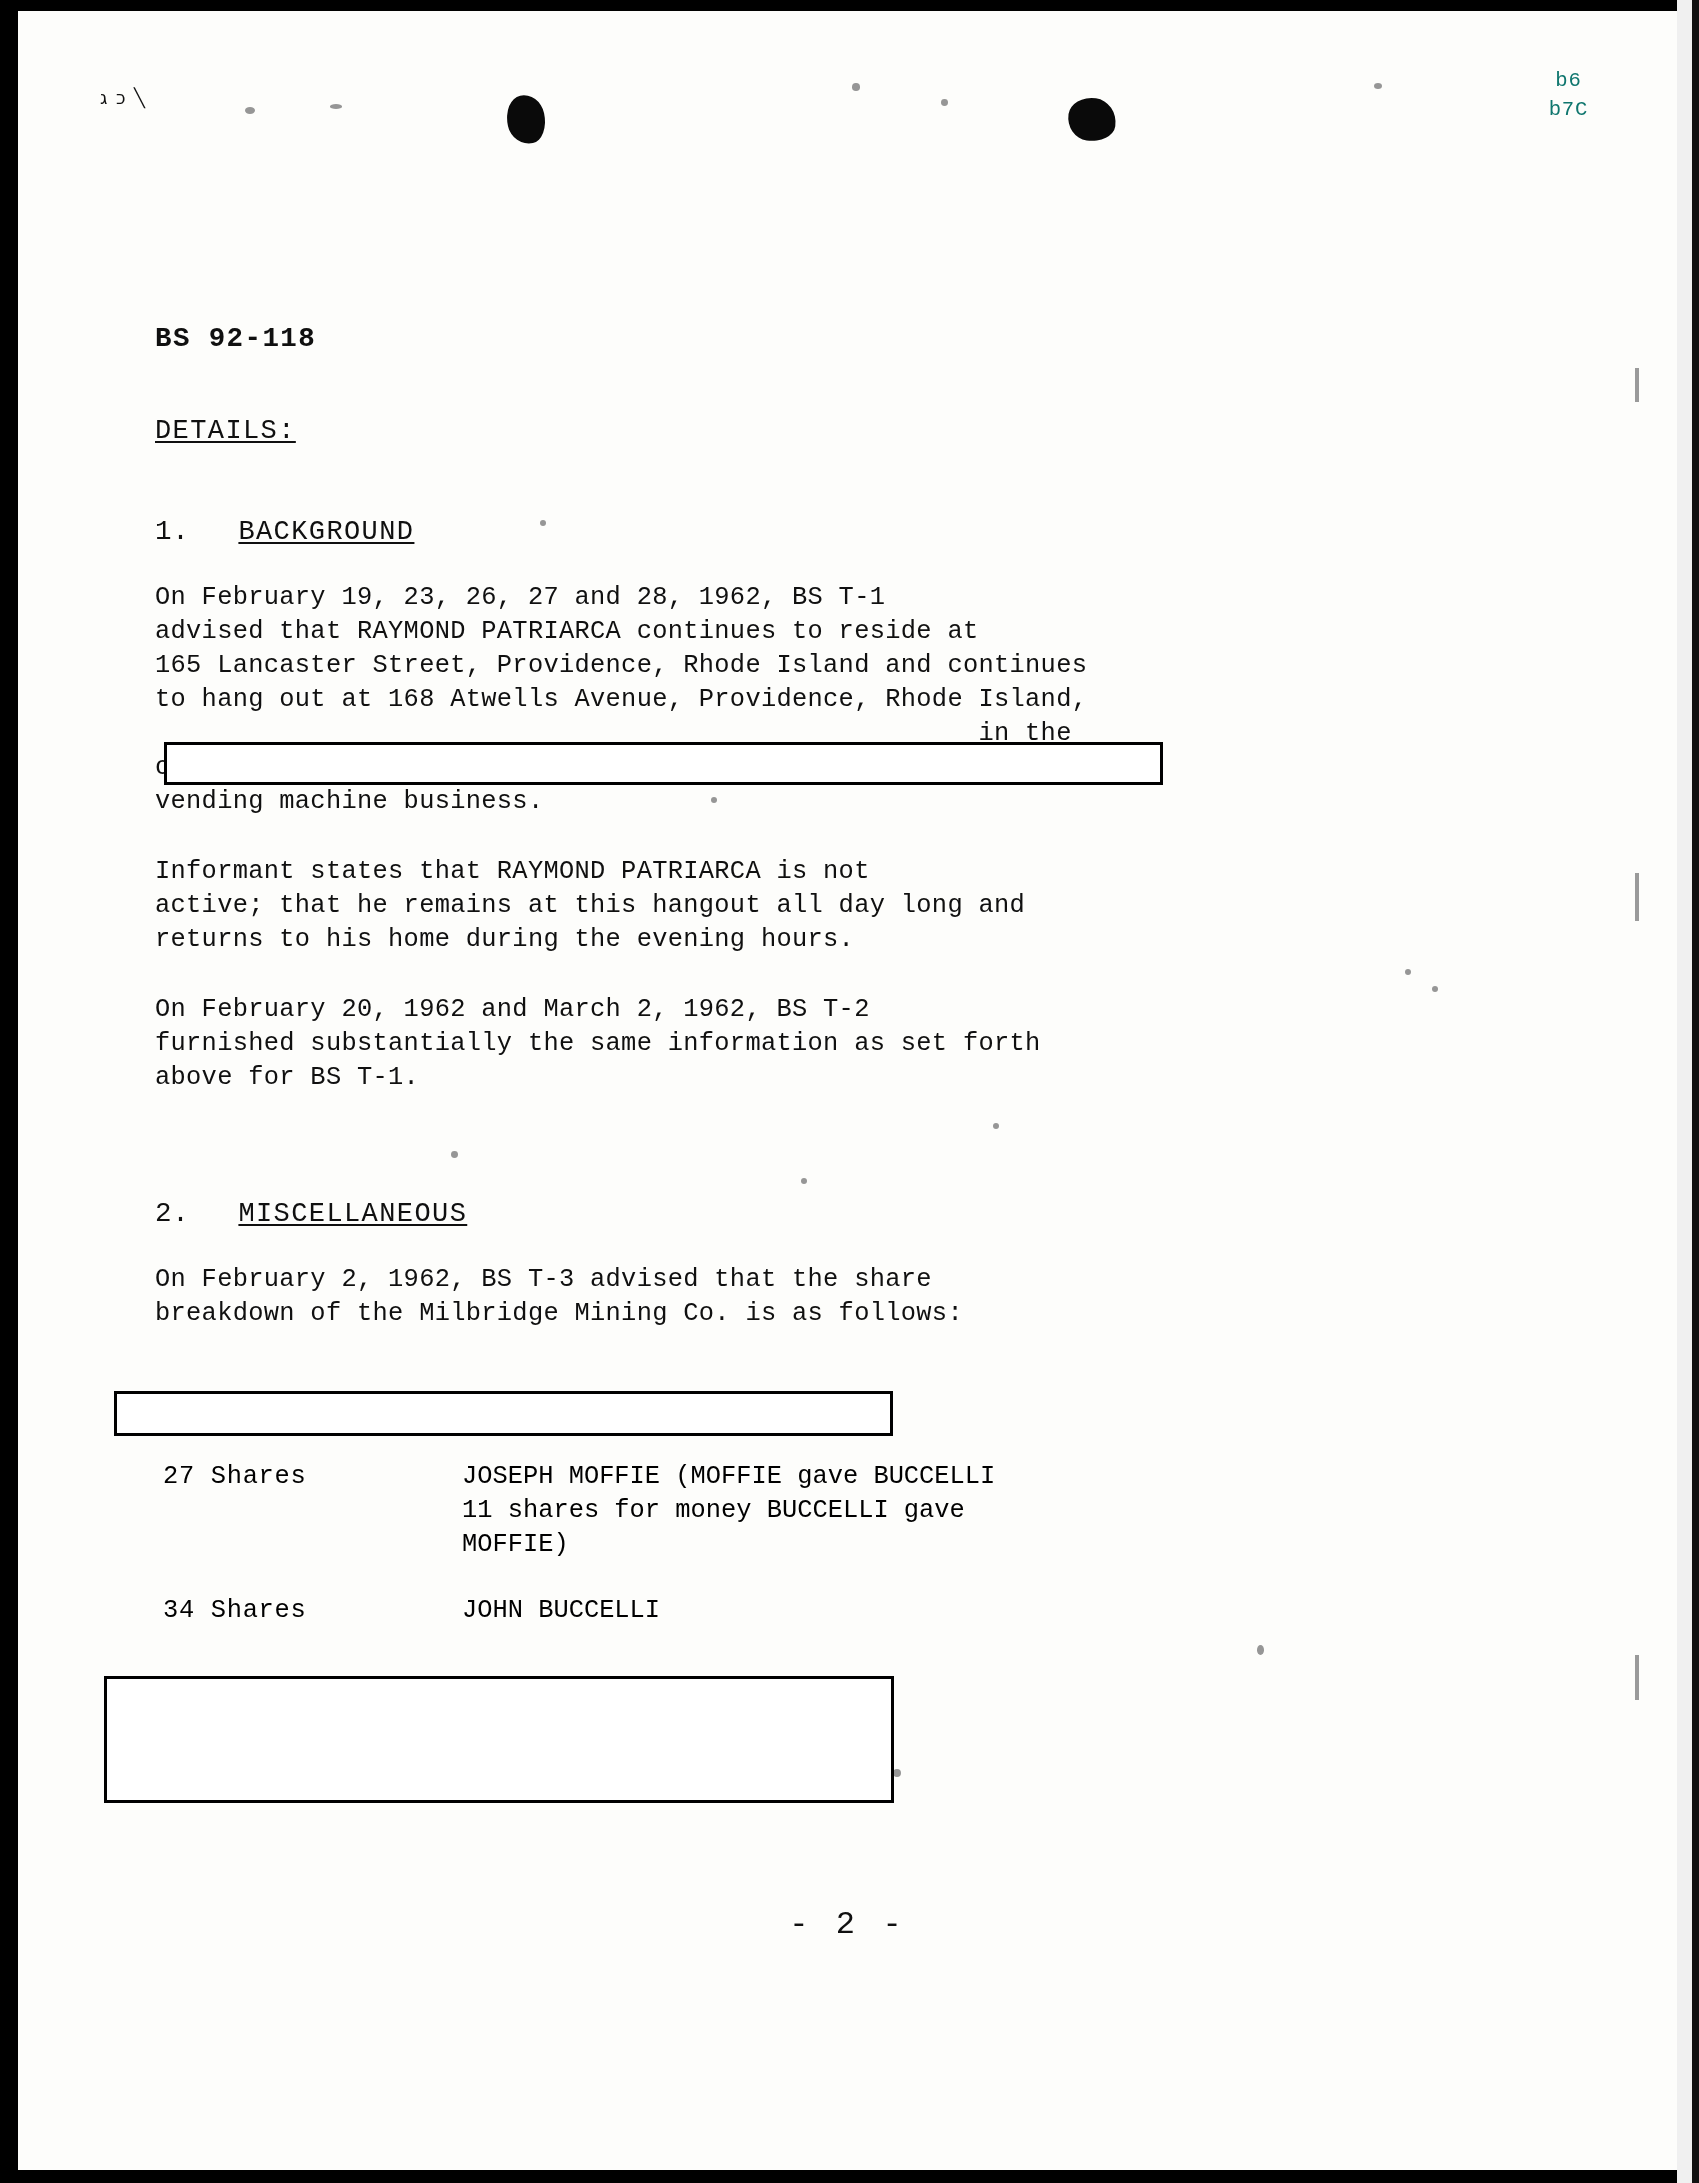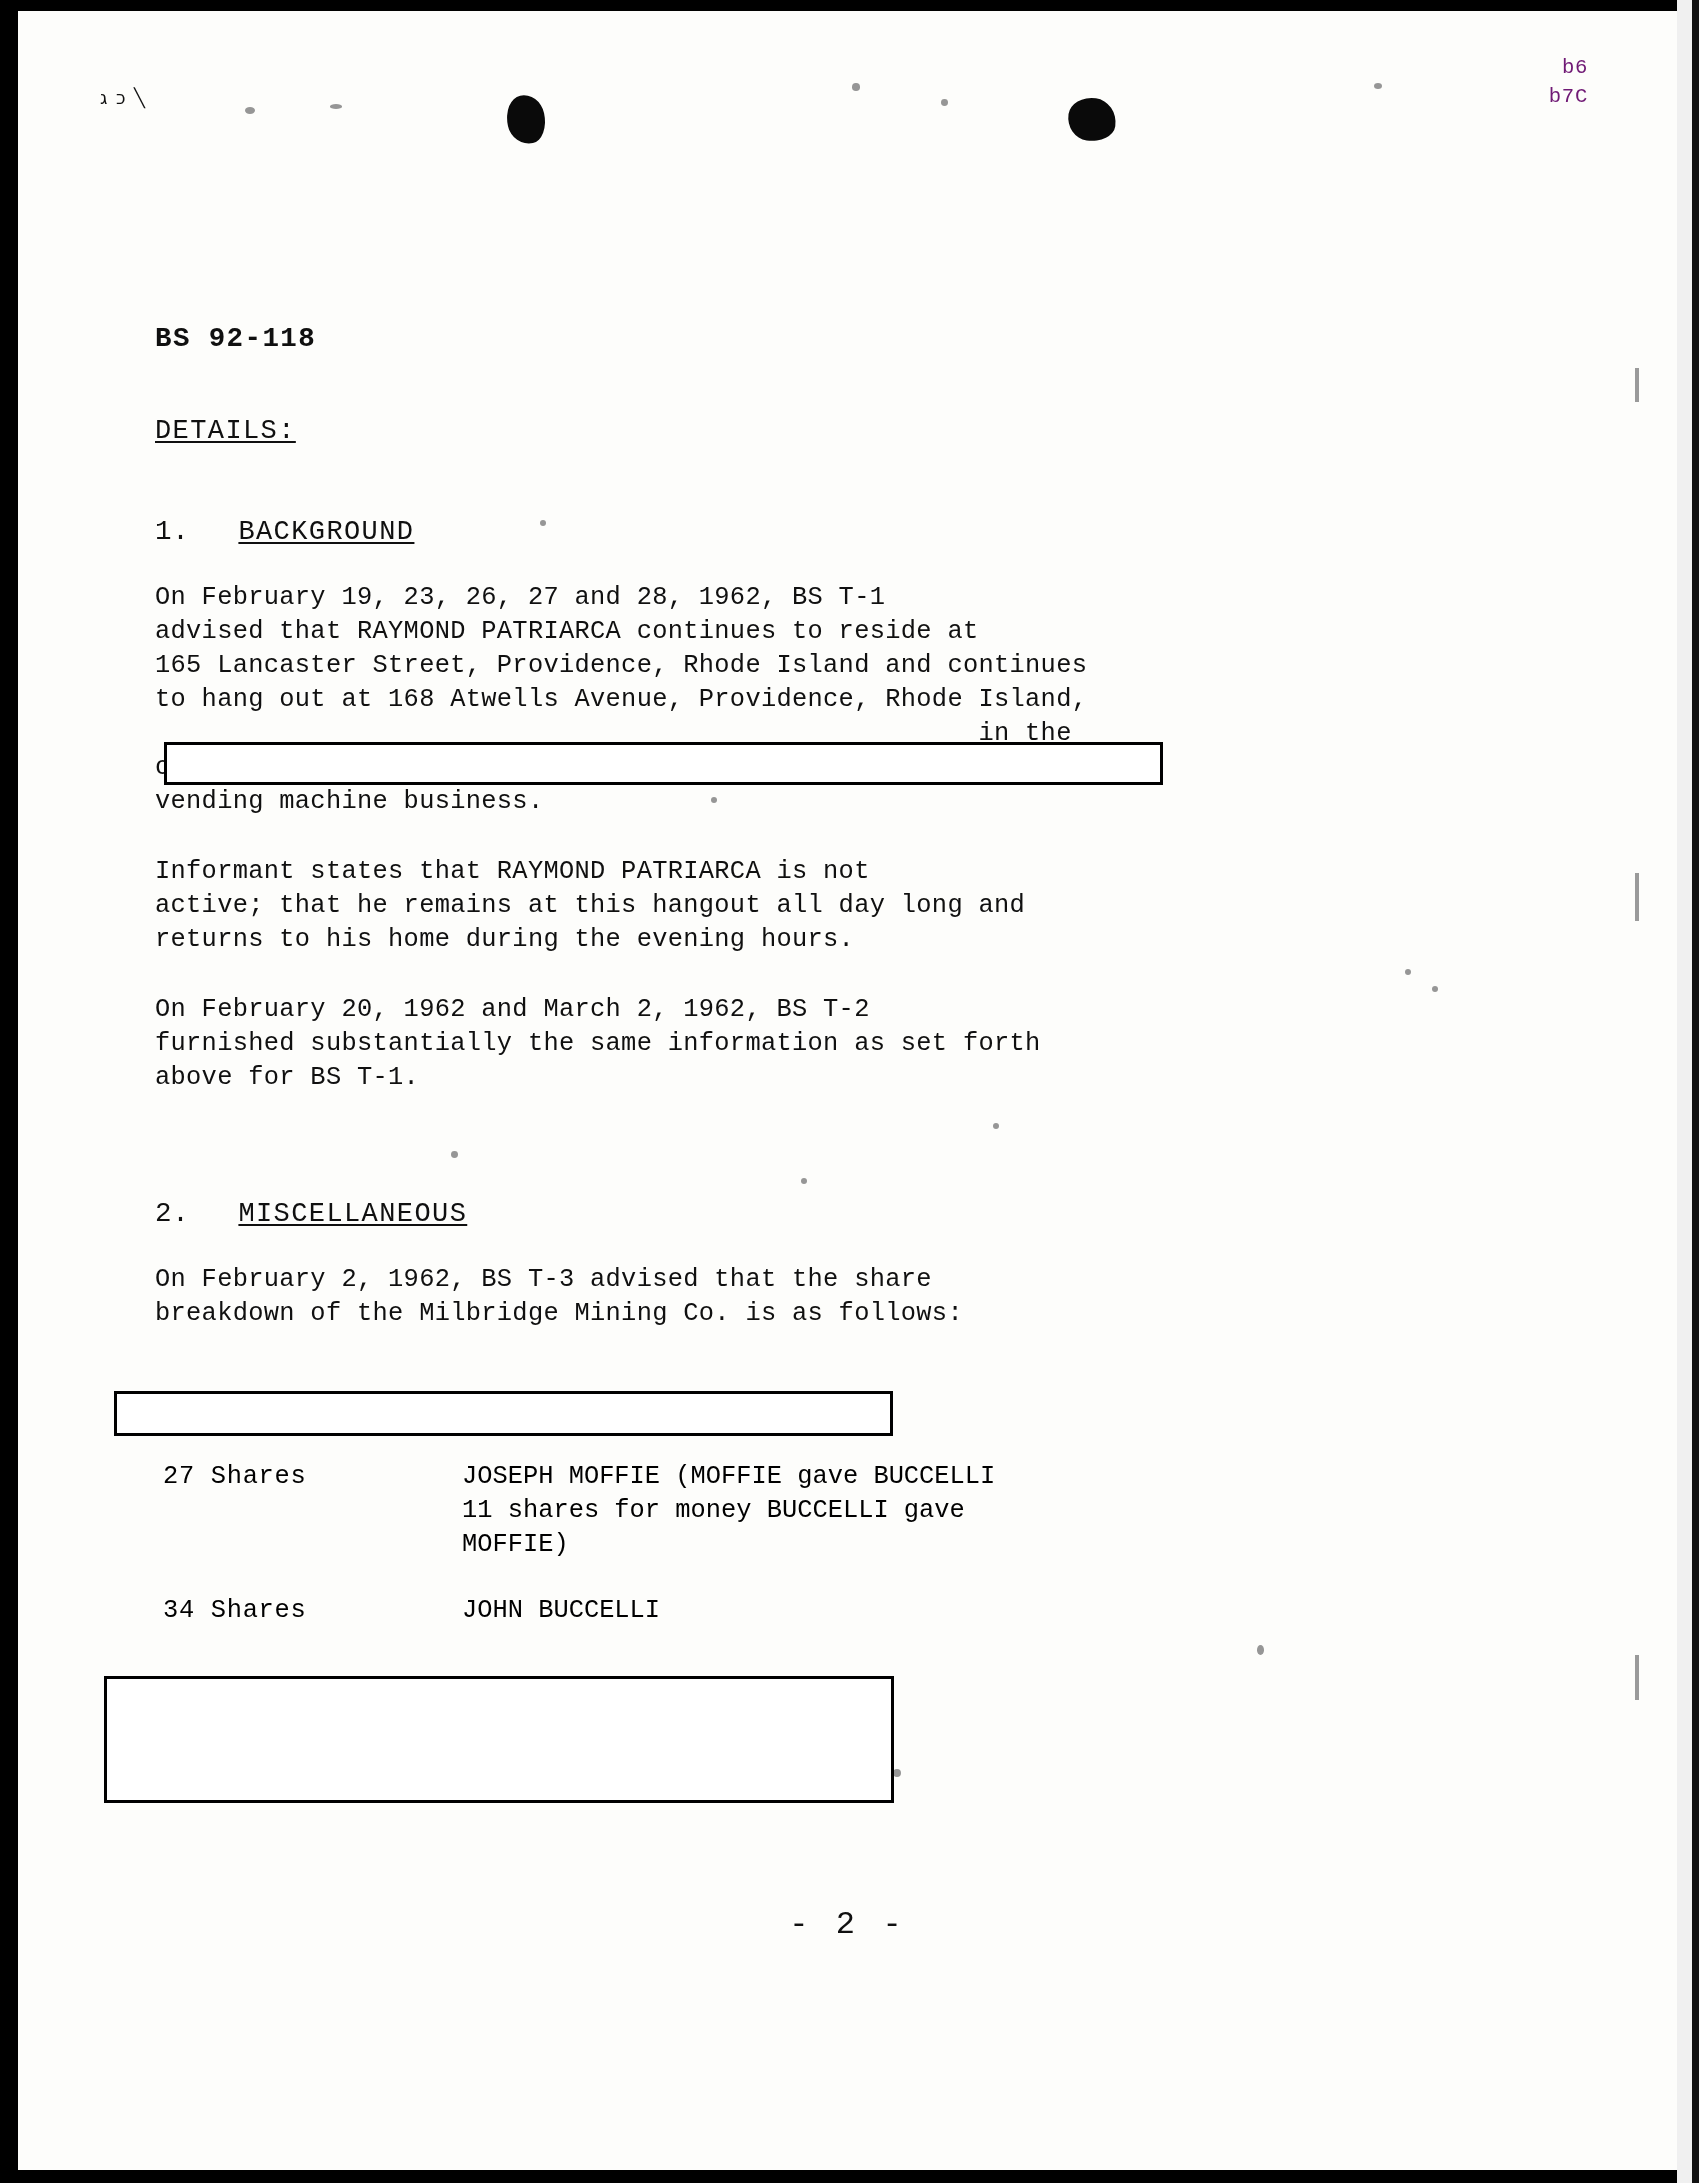--- a/index.html
+++ b/index.html
@@ -75,23 +75,23 @@
   .smudge {
     position: absolute;
     color: #111;
     font-family: "DejaVu Sans", sans-serif;
     letter-spacing: 1.4px;
   }
 
   .redaction-code {
     position: absolute;
     right: 89px;
-    top: 42px;
-    text-align: right;
-    color: #701a75;
+    top: 55px;
+    text-align: center;
+    color: #0f766e;
     font-size: 20.6px;
     line-height: 29px;
     letter-spacing: 0.7px;
   }
 
   .doc-body {
     position: absolute;
     left: 137px;
     top: 312px;
     width: 1407px;

